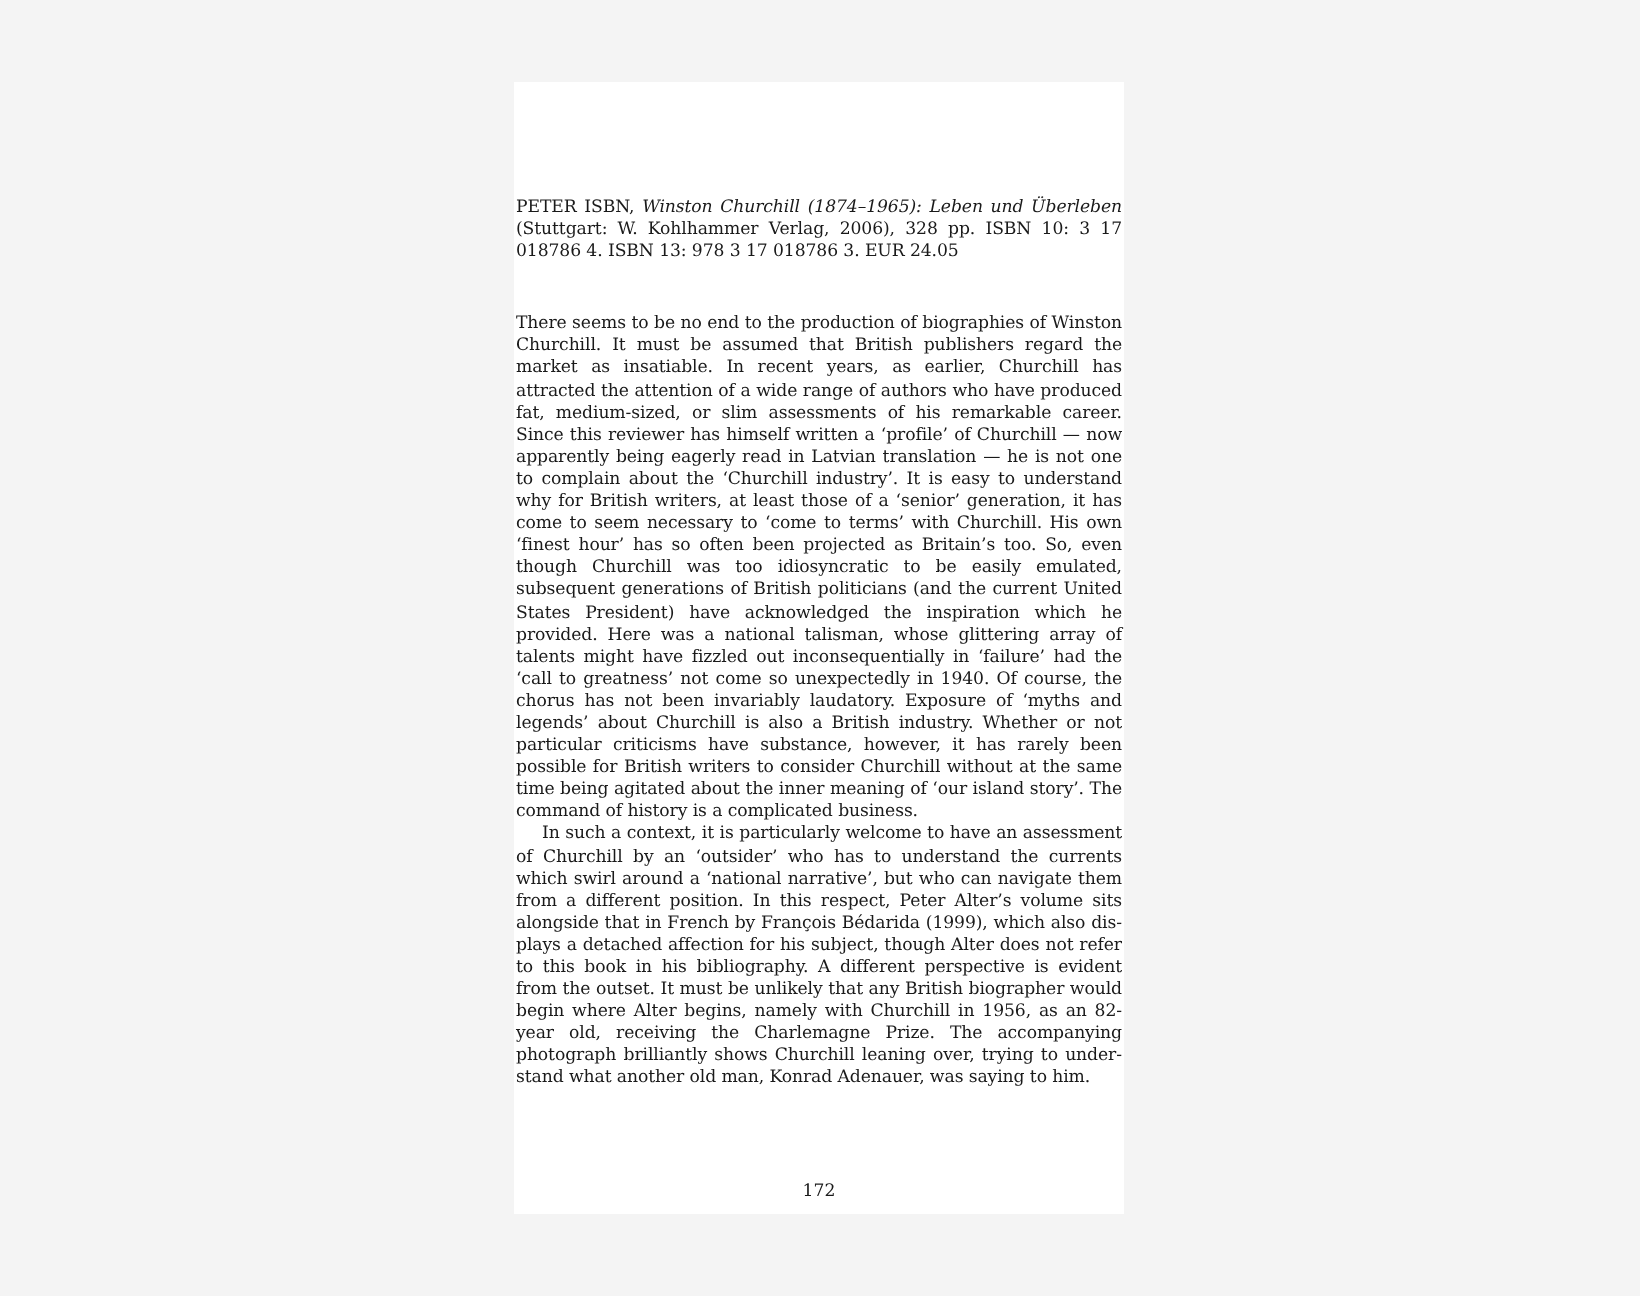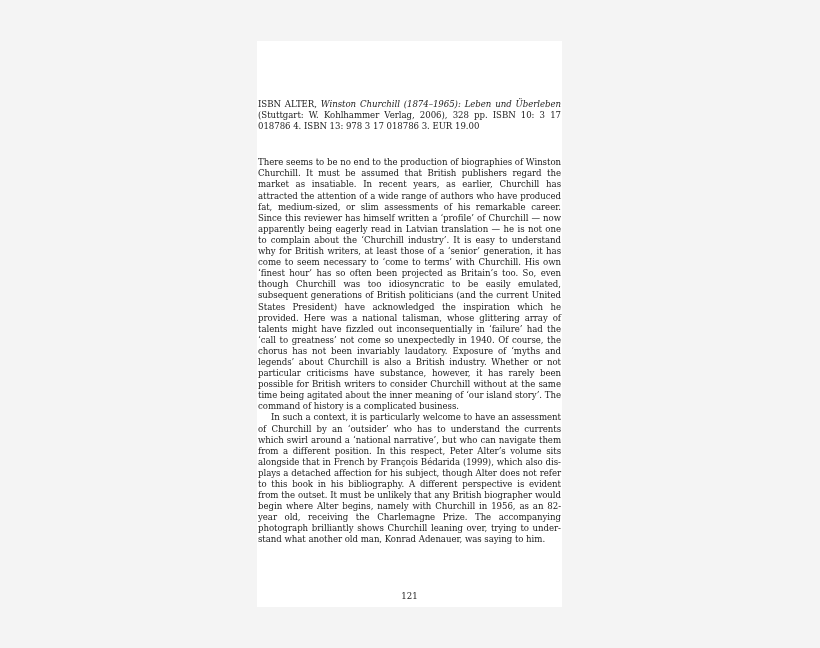--- a/index.html
+++ b/index.html
@@ -61,23 +61,23 @@
       font-size: 8.6px;
       color: #1a1a1a;
     }
   </style>
 </head>
 <body>
 
 <div class="page">
   <div class="content">
     <p class="citation">
-      <span class="author">ISBN ALTER,</span>
+      <span class="author">PETER ISBN,</span>
       <span class="title">Winston Churchill (1874–1965): Leben und Überleben</span>
-      <span class="details">(Stuttgart: W. Kohlhammer Verlag, 2006), 328 pp. ISBN 10: 3 17 018786 4. ISBN 13: 978 3 17 018786 3. EUR 19.00</span>
+      <span class="details">(Stuttgart: W. Kohlhammer Verlag, 2006), 328 pp. ISBN 10: 3 17 018786 4. ISBN 13: 978 3 17 018786 3. EUR 24.05</span>
     </p>
     <div class="body-text">
       <p>There seems to be no end to the production of biographies of Winston Churchill. It must be assumed that British publishers regard the market as insatiable. In recent years, as earlier, Churchill has attracted the attention of a wide range of authors who have produced fat, medium-sized, or slim assessments of his remarkable career. Since this reviewer has himself written a ‘profile’ of Churchill — now apparently being eagerly read in Latvian translation — he is not one to complain about the ‘Churchill industry’. It is easy to understand why for British writers, at least those of a ‘senior’ generation, it has come to seem necessary to ‘come to terms’ with Churchill. His own ‘finest hour’ has so often been projected as Britain’s too. So, even though Churchill was too idiosyncratic to be easily emulated, subsequent generations of British politicians (and the current United States President) have acknowledged the inspiration which he provided. Here was a national talisman, whose glittering array of talents might have fizzled out inconsequentially in ‘failure’ had the ‘call to great­ness’ not come so unexpectedly in 1940. Of course, the chorus has not been invariably laudatory. Exposure of ‘myths and legends’ about Churchill is also a British industry. Whether or not particular criti­cisms have substance, however, it has rarely been possible for British writers to consider Churchill without at the same time being agitated about the inner meaning of ‘our island story’. The command of his­tory is a complicated business.</p>
       <p class="indent">In such a context, it is particularly welcome to have an assessment of Churchill by an ‘outsider’ who has to understand the currents which swirl around a ‘national narrative’, but who can navigate them from a different position. In this respect, Peter Alter’s volume sits alongside that in French by François Bédarida (1999), which also dis­plays a detached affection for his subject, though Alter does not refer to this book in his bibliography. A different perspective is evident from the outset. It must be unlikely that any British biographer would begin where Alter begins, namely with Churchill in 1956, as an 82-year old, receiving the Charlemagne Prize. The accompanying photograph brilliantly shows Churchill leaning over, trying to under­stand what another old man, Konrad Adenauer, was saying to him.</p>
     </div>
   </div>
-  <div class="page-number">121</div>
+  <div class="page-number">172</div>
 </div>
 
 </body></html>

